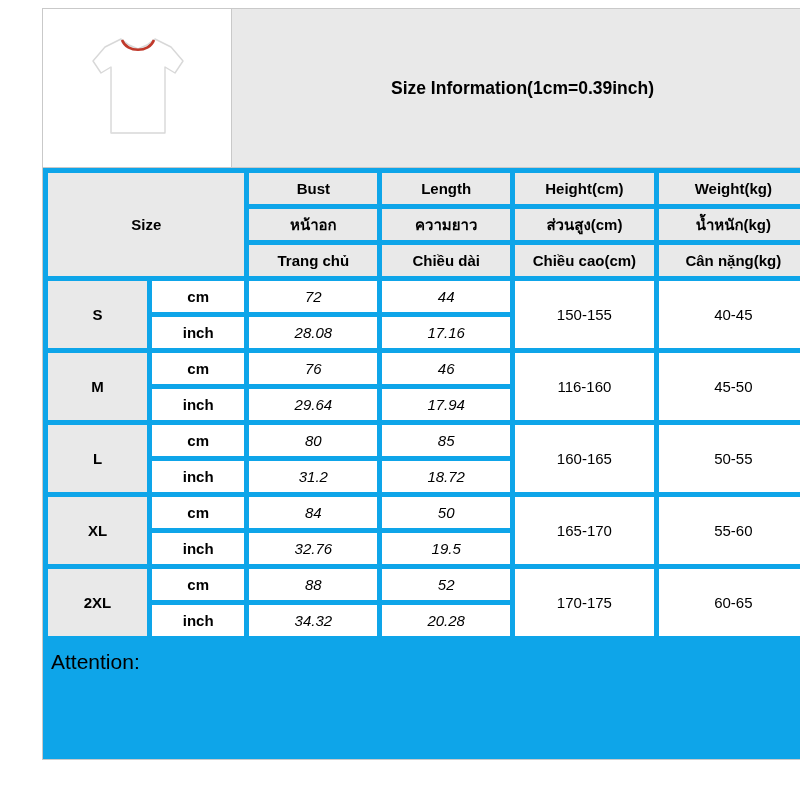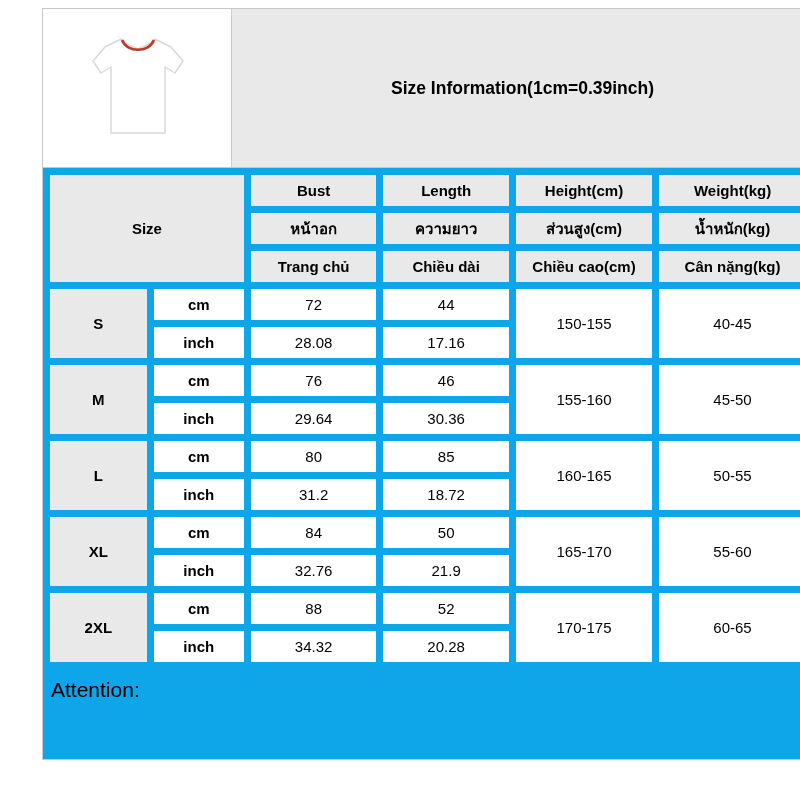--- a/index.html
+++ b/index.html
@@ -71,21 +71,21 @@
   }
   .shirt svg { display: block; }
 
   
   table.size-table {
     border-collapse: collapse;
     table-layout: fixed;
     width: 100%;
   }
   table.size-table td, table.size-table th {
-    border: 7px solid #0ea5e9;
+    border: 5px solid #0ea5e9;
     text-align: center;
     font-size: 15px;
     color: #000;
     padding: 0;
     height: 31px;
   }
   .col-size   { width: 97px; }
   .col-unit   { width: 91px; }
   .col-bust   { width: 124px; }
   .col-length { width: 124px; }
@@ -104,21 +104,21 @@
   }
   .unit-cell {
     font-weight: bold;
     font-size: 14.5px;
   }
   .size-cell {
     background: #e9e9e9;
     font-weight: bold;
     font-size: 16px;
   }
-  .val-cell { font-size: 15.5px; }
+  .val-cell { font-size: 15.5px; font-style: italic; }
   .hw-cell  { font-size: 15.5px; }
 
   
   .attention {
     flex: 1;
     padding: 6px 8px 0 8px;
     box-sizing: border-box;
     font-size: 21px;
     line-height: 1.45;
     color: #000;
@@ -188,27 +188,27 @@
         <td class="unit-cell">inch</td>
         <td class="val-cell">28.08</td>
         <td class="val-cell">17.16</td>
       </tr>
 
       <tr>
         <td class="size-cell" rowspan="2">M</td>
         <td class="unit-cell">cm</td>
         <td class="val-cell">76</td>
         <td class="val-cell">46</td>
-        <td class="hw-cell" rowspan="2">155-160</td>
+        <td class="hw-cell" rowspan="2">116-160</td>
         <td class="hw-cell" rowspan="2">45-50</td>
       </tr>
       <tr>
         <td class="unit-cell">inch</td>
         <td class="val-cell">29.64</td>
-        <td class="val-cell">30.36</td>
+        <td class="val-cell">17.94</td>
       </tr>
 
       <tr>
         <td class="size-cell" rowspan="2">L</td>
         <td class="unit-cell">cm</td>
         <td class="val-cell">80</td>
         <td class="val-cell">85</td>
         <td class="hw-cell" rowspan="2">160-165</td>
         <td class="hw-cell" rowspan="2">50-55</td>
       </tr>
@@ -222,21 +222,21 @@
         <td class="size-cell" rowspan="2">XL</td>
         <td class="unit-cell">cm</td>
         <td class="val-cell">84</td>
         <td class="val-cell">50</td>
         <td class="hw-cell" rowspan="2">165-170</td>
         <td class="hw-cell" rowspan="2">55-60</td>
       </tr>
       <tr>
         <td class="unit-cell">inch</td>
         <td class="val-cell">32.76</td>
-        <td class="val-cell">21.9</td>
+        <td class="val-cell">19.5</td>
       </tr>
 
       <tr>
         <td class="size-cell" rowspan="2">2XL</td>
         <td class="unit-cell">cm</td>
         <td class="val-cell">88</td>
         <td class="val-cell">52</td>
         <td class="hw-cell" rowspan="2">170-175</td>
         <td class="hw-cell" rowspan="2">60-65</td>
       </tr>

